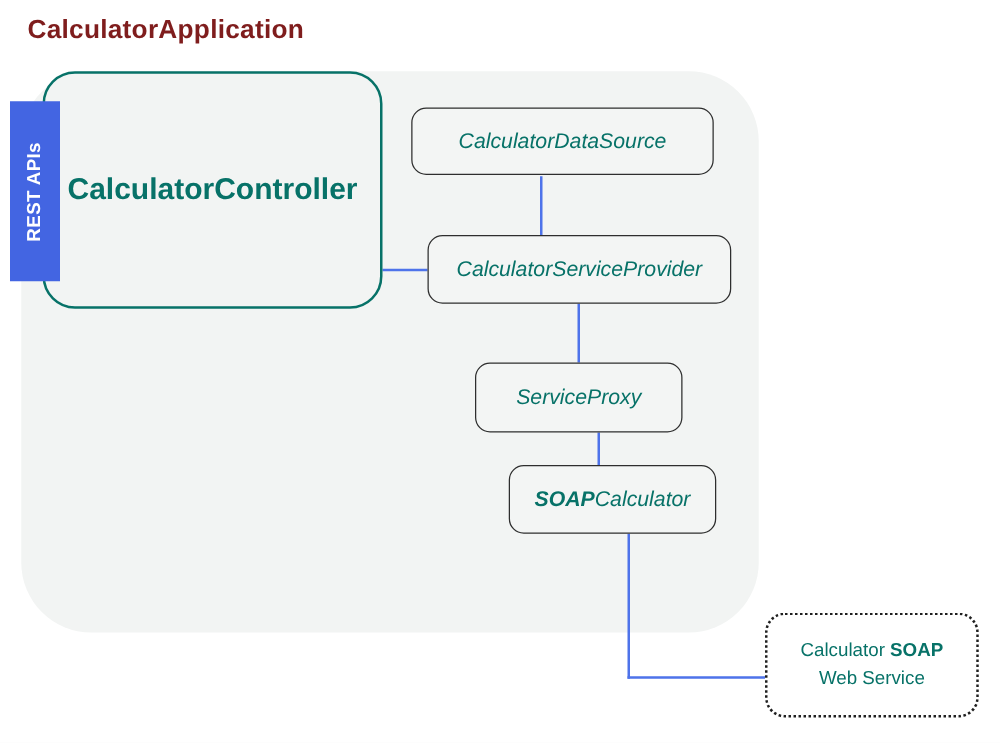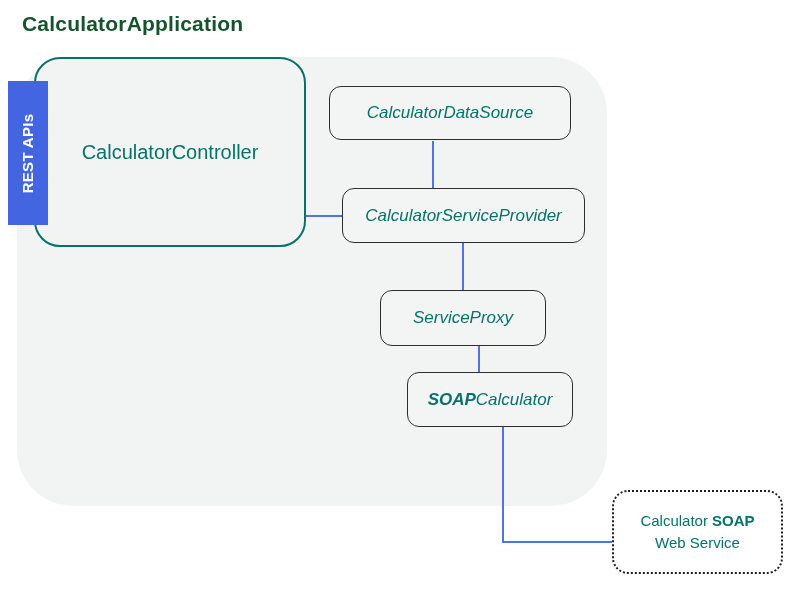--- a/index.html
+++ b/index.html
@@ -14,21 +14,21 @@
     height: 594px;
     background: #ffffff;
     overflow: hidden;
   }
   .diagram-title {
     position: absolute;
     left: 22px;
     top: 12px;
     font-size: 21px;
     font-weight: bold;
-    color: #14532d;
+    color: #7f1d1d;
     letter-spacing: 0.2px;
   }
   .panel {
     position: absolute;
     left: 17px;
     top: 57px;
     width: 590px;
     height: 449px;
     background: #F2F4F3;
     border-radius: 56px;
@@ -43,21 +43,22 @@
     box-sizing: border-box;
   }
   .node-controller {
     left: 34px;
     top: 57px;
     width: 272px;
     height: 190px;
     border: 2.5px solid #077268;
     border-radius: 26px;
     background: #F2F4F3;
-    font-size: 20px;
+    font-size: 24px;
+    font-weight: bold;
   }
   .node-small {
     border: 1.4px solid #2E2E2E;
     border-radius: 12px;
     background: #F3F5F4;
     font-size: 17px;
     font-style: italic;
   }
   .node-datasource      { left: 329px; top:  86px; width: 242px; height: 54px; }
   .node-serviceprovider { left: 342px; top: 188px; width: 243px; height: 55px; }

